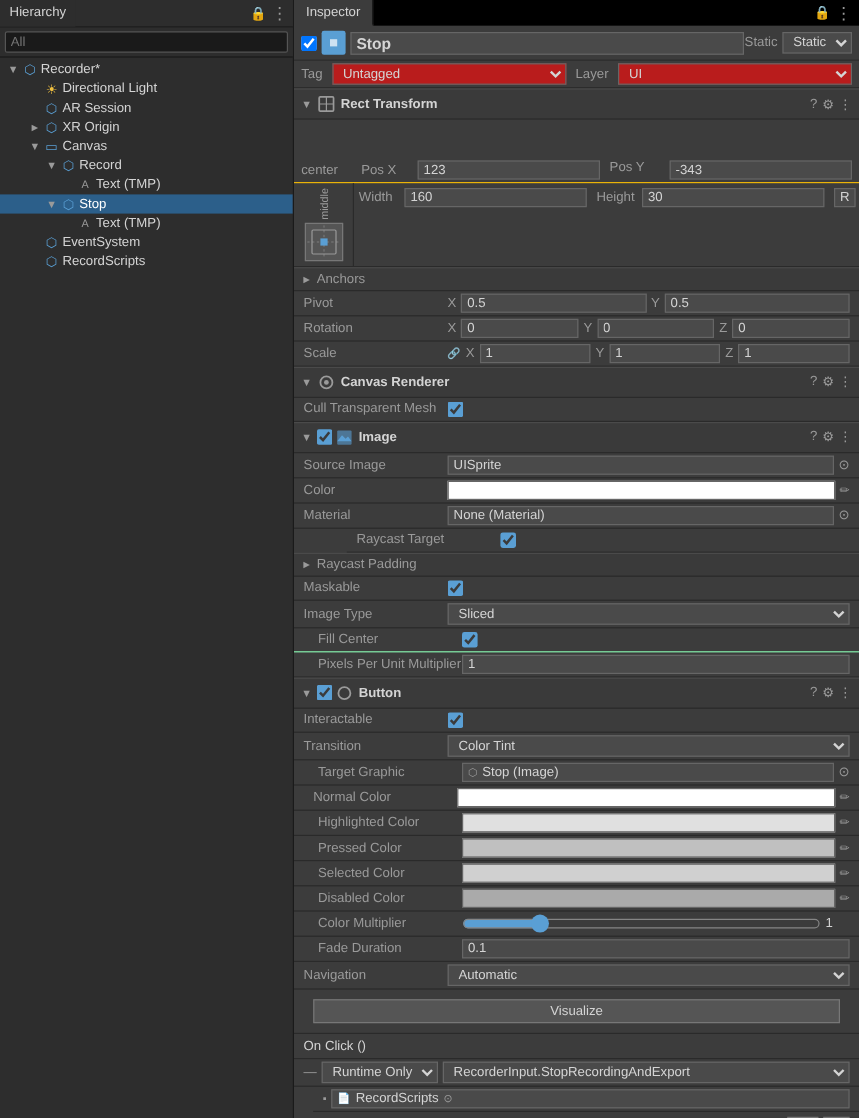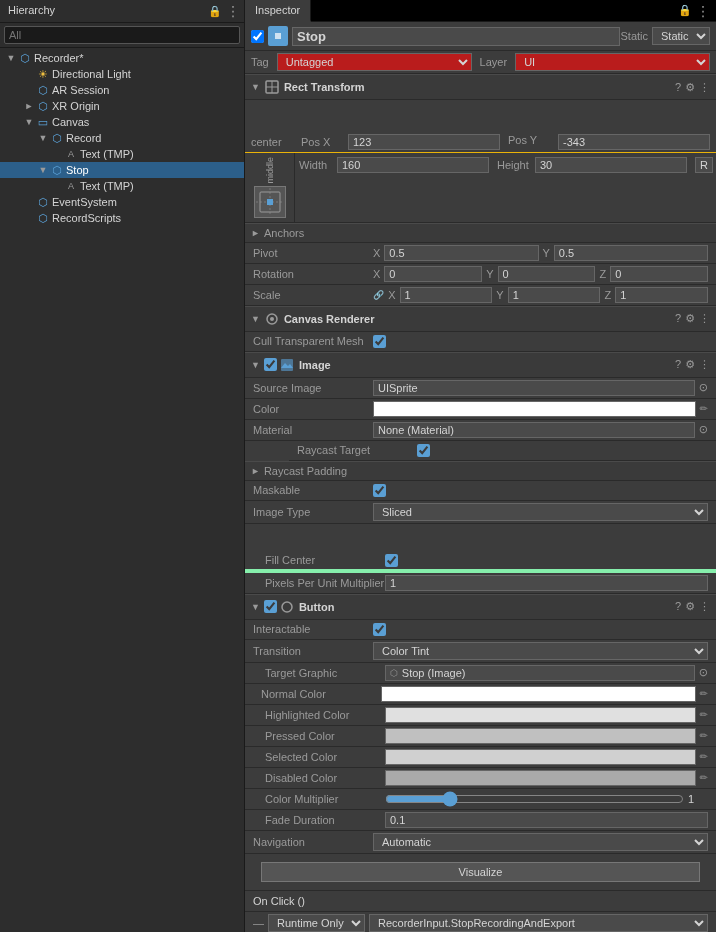--- a/index.html
+++ b/index.html
@@ -412,21 +412,21 @@
 
     <div class="field-row" style="border-bottom:1px solid #2a2a2a;">
       <span class="field-label">Image Type</span>
       <div class="field-value">
         <select class="select-input">
           <option>Sliced</option>
         </select>
       </div>
     </div>
 
-    <div class="field-row" style="border-bottom:4px solid #86efac; padding-left:20px;margin-top:28px;">
+    <div class="field-row" style="border-bottom:1px solid #86efac; padding-left:20px;">
       <span class="field-label">Fill Center</span>
       <div class="field-value">
         <input type="checkbox" class="checkbox-input" checked="" style="">
       </div>
     </div>
 
     <div class="field-row" style="border-bottom:1px solid #2a2a2a; padding-left:20px;">
       <span class="field-label">Pixels Per Unit Multiplier</span>
       <div class="field-value">
         <input type="text" class="text-input" value="1" style="">

